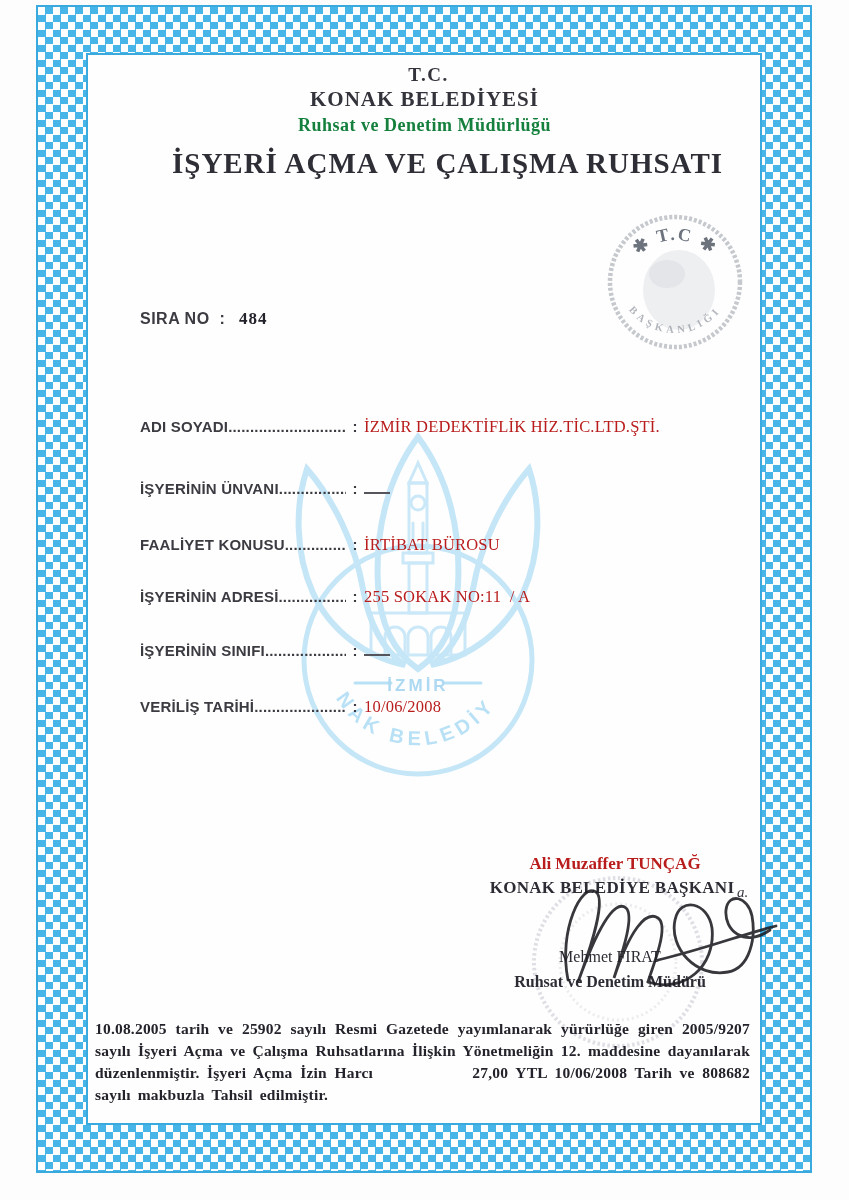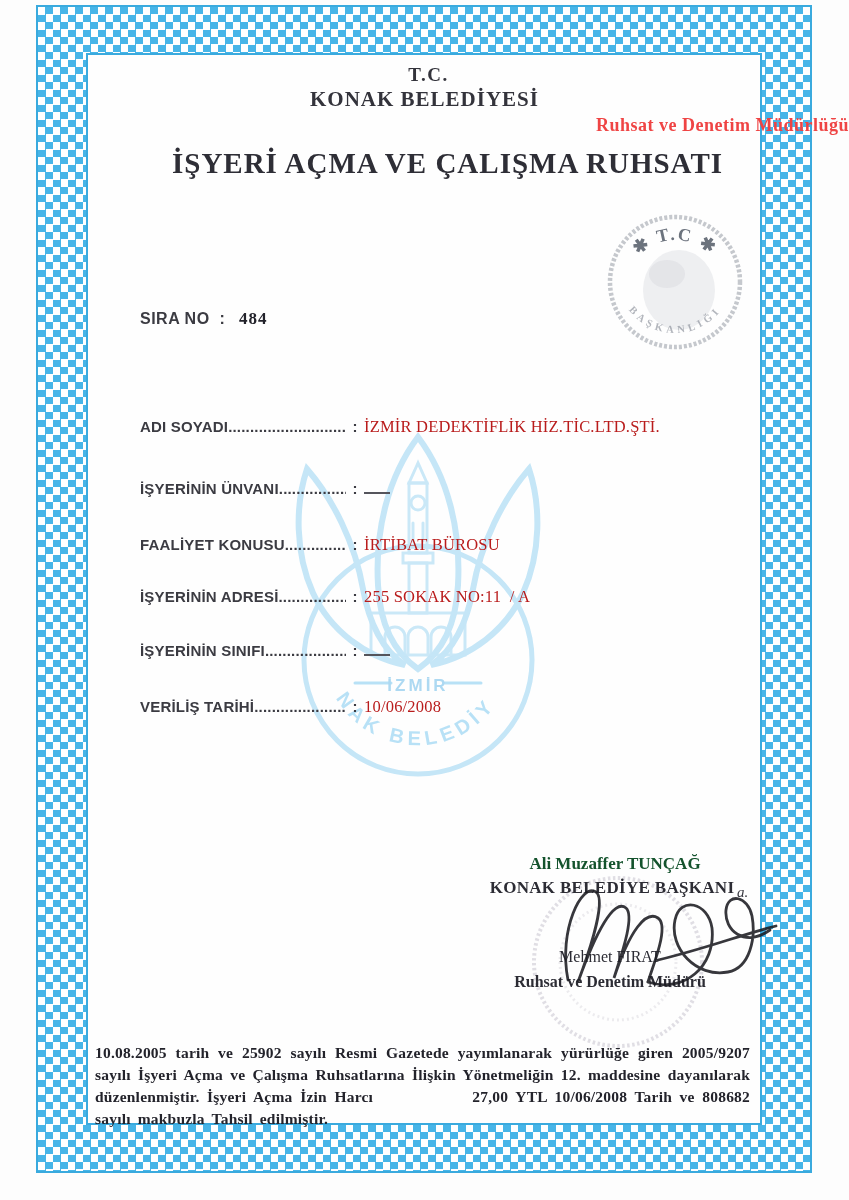--- a/index.html
+++ b/index.html
@@ -16,47 +16,47 @@
   }
   .paper{
     position:absolute;inset:46px 48px;background:#fefefe;
     border:2px solid #3aaade;box-sizing:border-box;
   }
   
   .abs{position:absolute;}
   .centered{left:0;right:0;text-align:center;}
   .hdr-tc{top:64px;font-size:19px;font-weight:bold;letter-spacing:1.5px;color:#33333b;padding-left:8px;}
   .hdr-muni{top:87px;font-size:21px;font-weight:bold;letter-spacing:1px;color:#33333b;}
-  .hdr-dept{top:115px;font-size:18px;font-weight:bold;letter-spacing:.5px;color:#ef4444;text-align:right;}
+  .hdr-dept{top:115px;font-size:18px;font-weight:bold;letter-spacing:.5px;color:#15803d;}
   .doc-title{top:147px;font-size:29px;font-weight:bold;letter-spacing:1px;color:#2e2e36;padding-left:46px;}
   
   .serial{left:140px;top:291px;display:flex;align-items:baseline;z-index:2;}
   .serial-label{font:600 16px "Liberation Sans",sans-serif;color:#3b3b42;letter-spacing:.5px;margin-top:19px;}
   .serial-colon{font:600 16px "Liberation Sans",sans-serif;color:#3b3b42;margin:0 14px 0 10px;}
   .serial-value{font-weight:bold;font-size:17px;color:#23232b;letter-spacing:1px;}
   
   .field-row{position:absolute;left:140px;width:610px;display:flex;align-items:baseline;z-index:2;}
   .f-label{
     font:600 15px "Liberation Sans",sans-serif;color:#3b3b42;letter-spacing:.2px;
     width:206px;overflow:hidden;white-space:nowrap;flex:0 0 206px;
   }
   .f-colon{font:600 15px "Liberation Sans",sans-serif;color:#3b3b42;width:18px;text-align:center;flex:0 0 18px;}
   .f-value{font-weight:normal;font-size:16.5px;color:#b91c1c;white-space:nowrap;letter-spacing:.2px;}
   .blank-line{display:inline-block;width:26px;height:12px;border-bottom:2px solid #55555c;}
   
-  .sig-name1{left:470px;top:854px;width:290px;text-align:center;font-weight:bold;font-size:17px;color:#14532d;z-index:2;}
+  .sig-name1{left:470px;top:854px;width:290px;text-align:center;font-weight:bold;font-size:17px;color:#b91c1c;z-index:2;}
   .sig-role1{left:462px;top:878px;width:300px;text-align:center;font-weight:bold;font-size:17px;letter-spacing:.3px;color:#2c2c34;z-index:2;}
   .proxy-note{left:737px;top:884px;font-style:italic;font-size:15px;color:#3a3a42;z-index:2;}
   .sig-name2{left:480px;top:948px;width:260px;text-align:center;font-weight:normal;font-size:16px;color:#2c2c34;z-index:2;}
   .sig-role2{left:480px;top:973px;width:260px;text-align:center;font-weight:bold;font-size:16px;color:#2c2c34;z-index:2;}
   
   .footer-par{
     left:95px;top:1018px;width:655px;text-align:justify;
     font-weight:bold;font-size:15.5px;line-height:1.42;
-    letter-spacing:.2px;word-spacing:3px;color:#23232b;z-index:2;margin-top:24px;
+    letter-spacing:.2px;word-spacing:3px;color:#23232b;z-index:2;
   }
   
   .stamp-top{left:597px;top:204px;z-index:1;}
   .stamp-sig{left:528px;top:872px;z-index:0;}
   .watermark{left:255px;top:425px;z-index:0;}
   .signature-svg{left:538px;top:868px;z-index:3;}
 </style>
 </head>
 <body>
 

